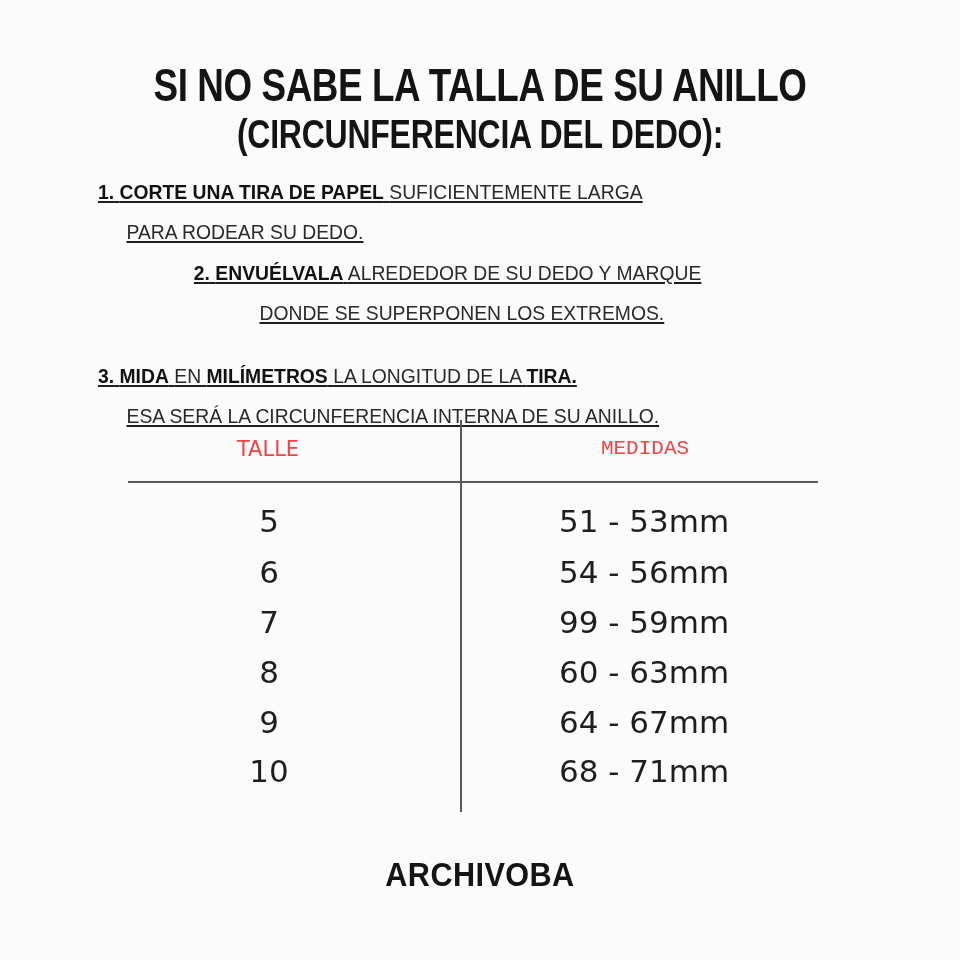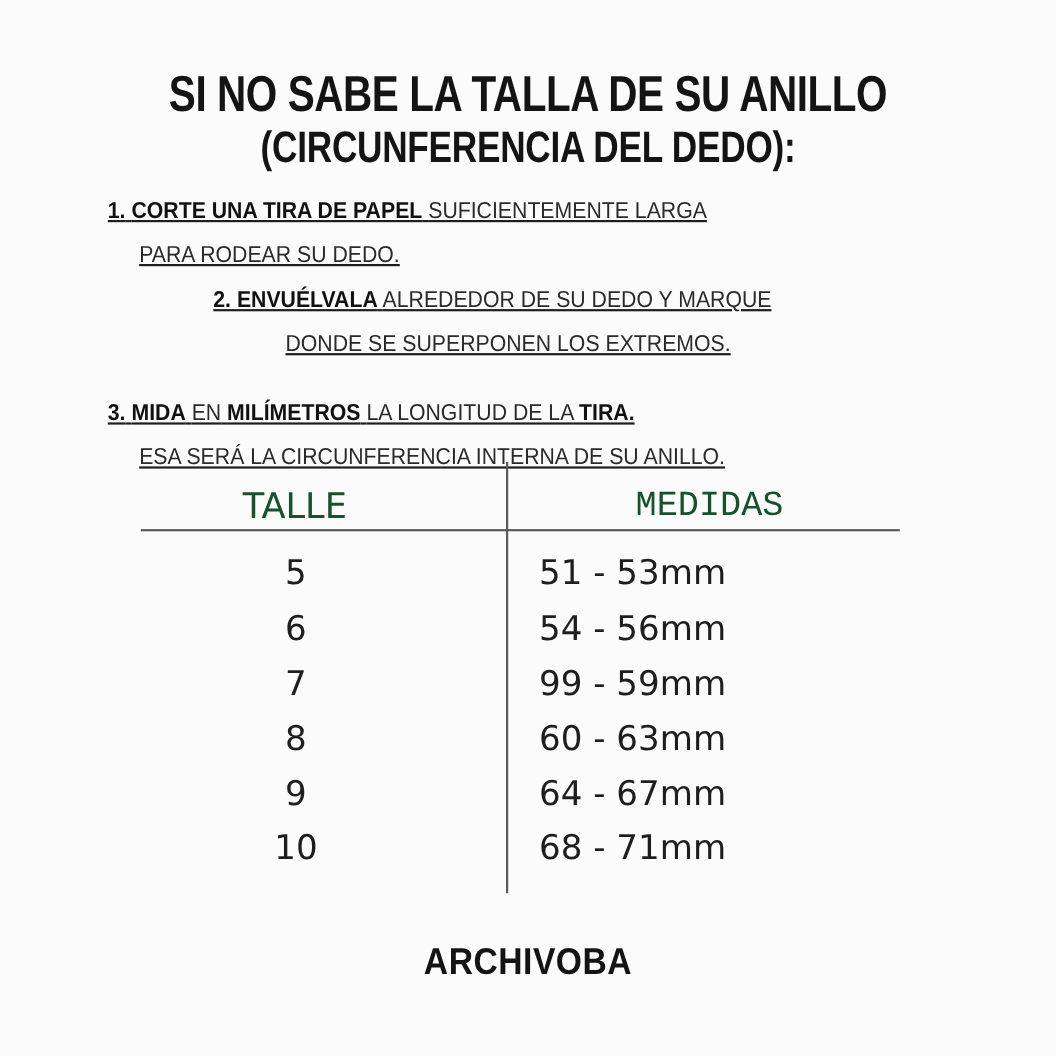--- a/index.html
+++ b/index.html
@@ -88,24 +88,24 @@
     .h-divider {
       position: absolute;
       left: 0;
       top: 61px;
       width: 690px;
       height: 2px;
       background: #5a5a5a;
     }
     .col-head {
       position: absolute;
-      top: 20px;
-      font-size: 32px;
+      top: 9px;
+      font-size: 21px;
       line-height: 40px;
-      color: #14532d;
+      color: #ef4444;
       text-align: center;
       font-family: "DejaVu Sans", sans-serif;
       font-weight: normal;
     }
     .col-head.talle { left: 0; width: 280px; }
     .col-head.medidas { left: 374px; width: 286px; font-family: Liberation Mono, monospace; }
 
     .row {
       position: absolute;
       left: 0;
@@ -116,21 +116,21 @@
       position: absolute;
       top: 0;
       font-size: 31px;
       line-height: 50px;
       color: #1e1e1e;
       font-family: "DejaVu Sans", sans-serif;
       font-weight: normal;
       white-space: nowrap;
     }
     .cell.size { left: 0; width: 282px; text-align: center; }
-    .cell.range { left: 362px; width: 284px; }
+    .cell.range { left: 374px; width: 284px; text-align: center; }
 
     .brand {
       position: absolute;
       left: 0;
       width: 960px;
       top: 852px;
       text-align: center;
       font-size: 34px;
       line-height: 44px;
       font-weight: bold;

